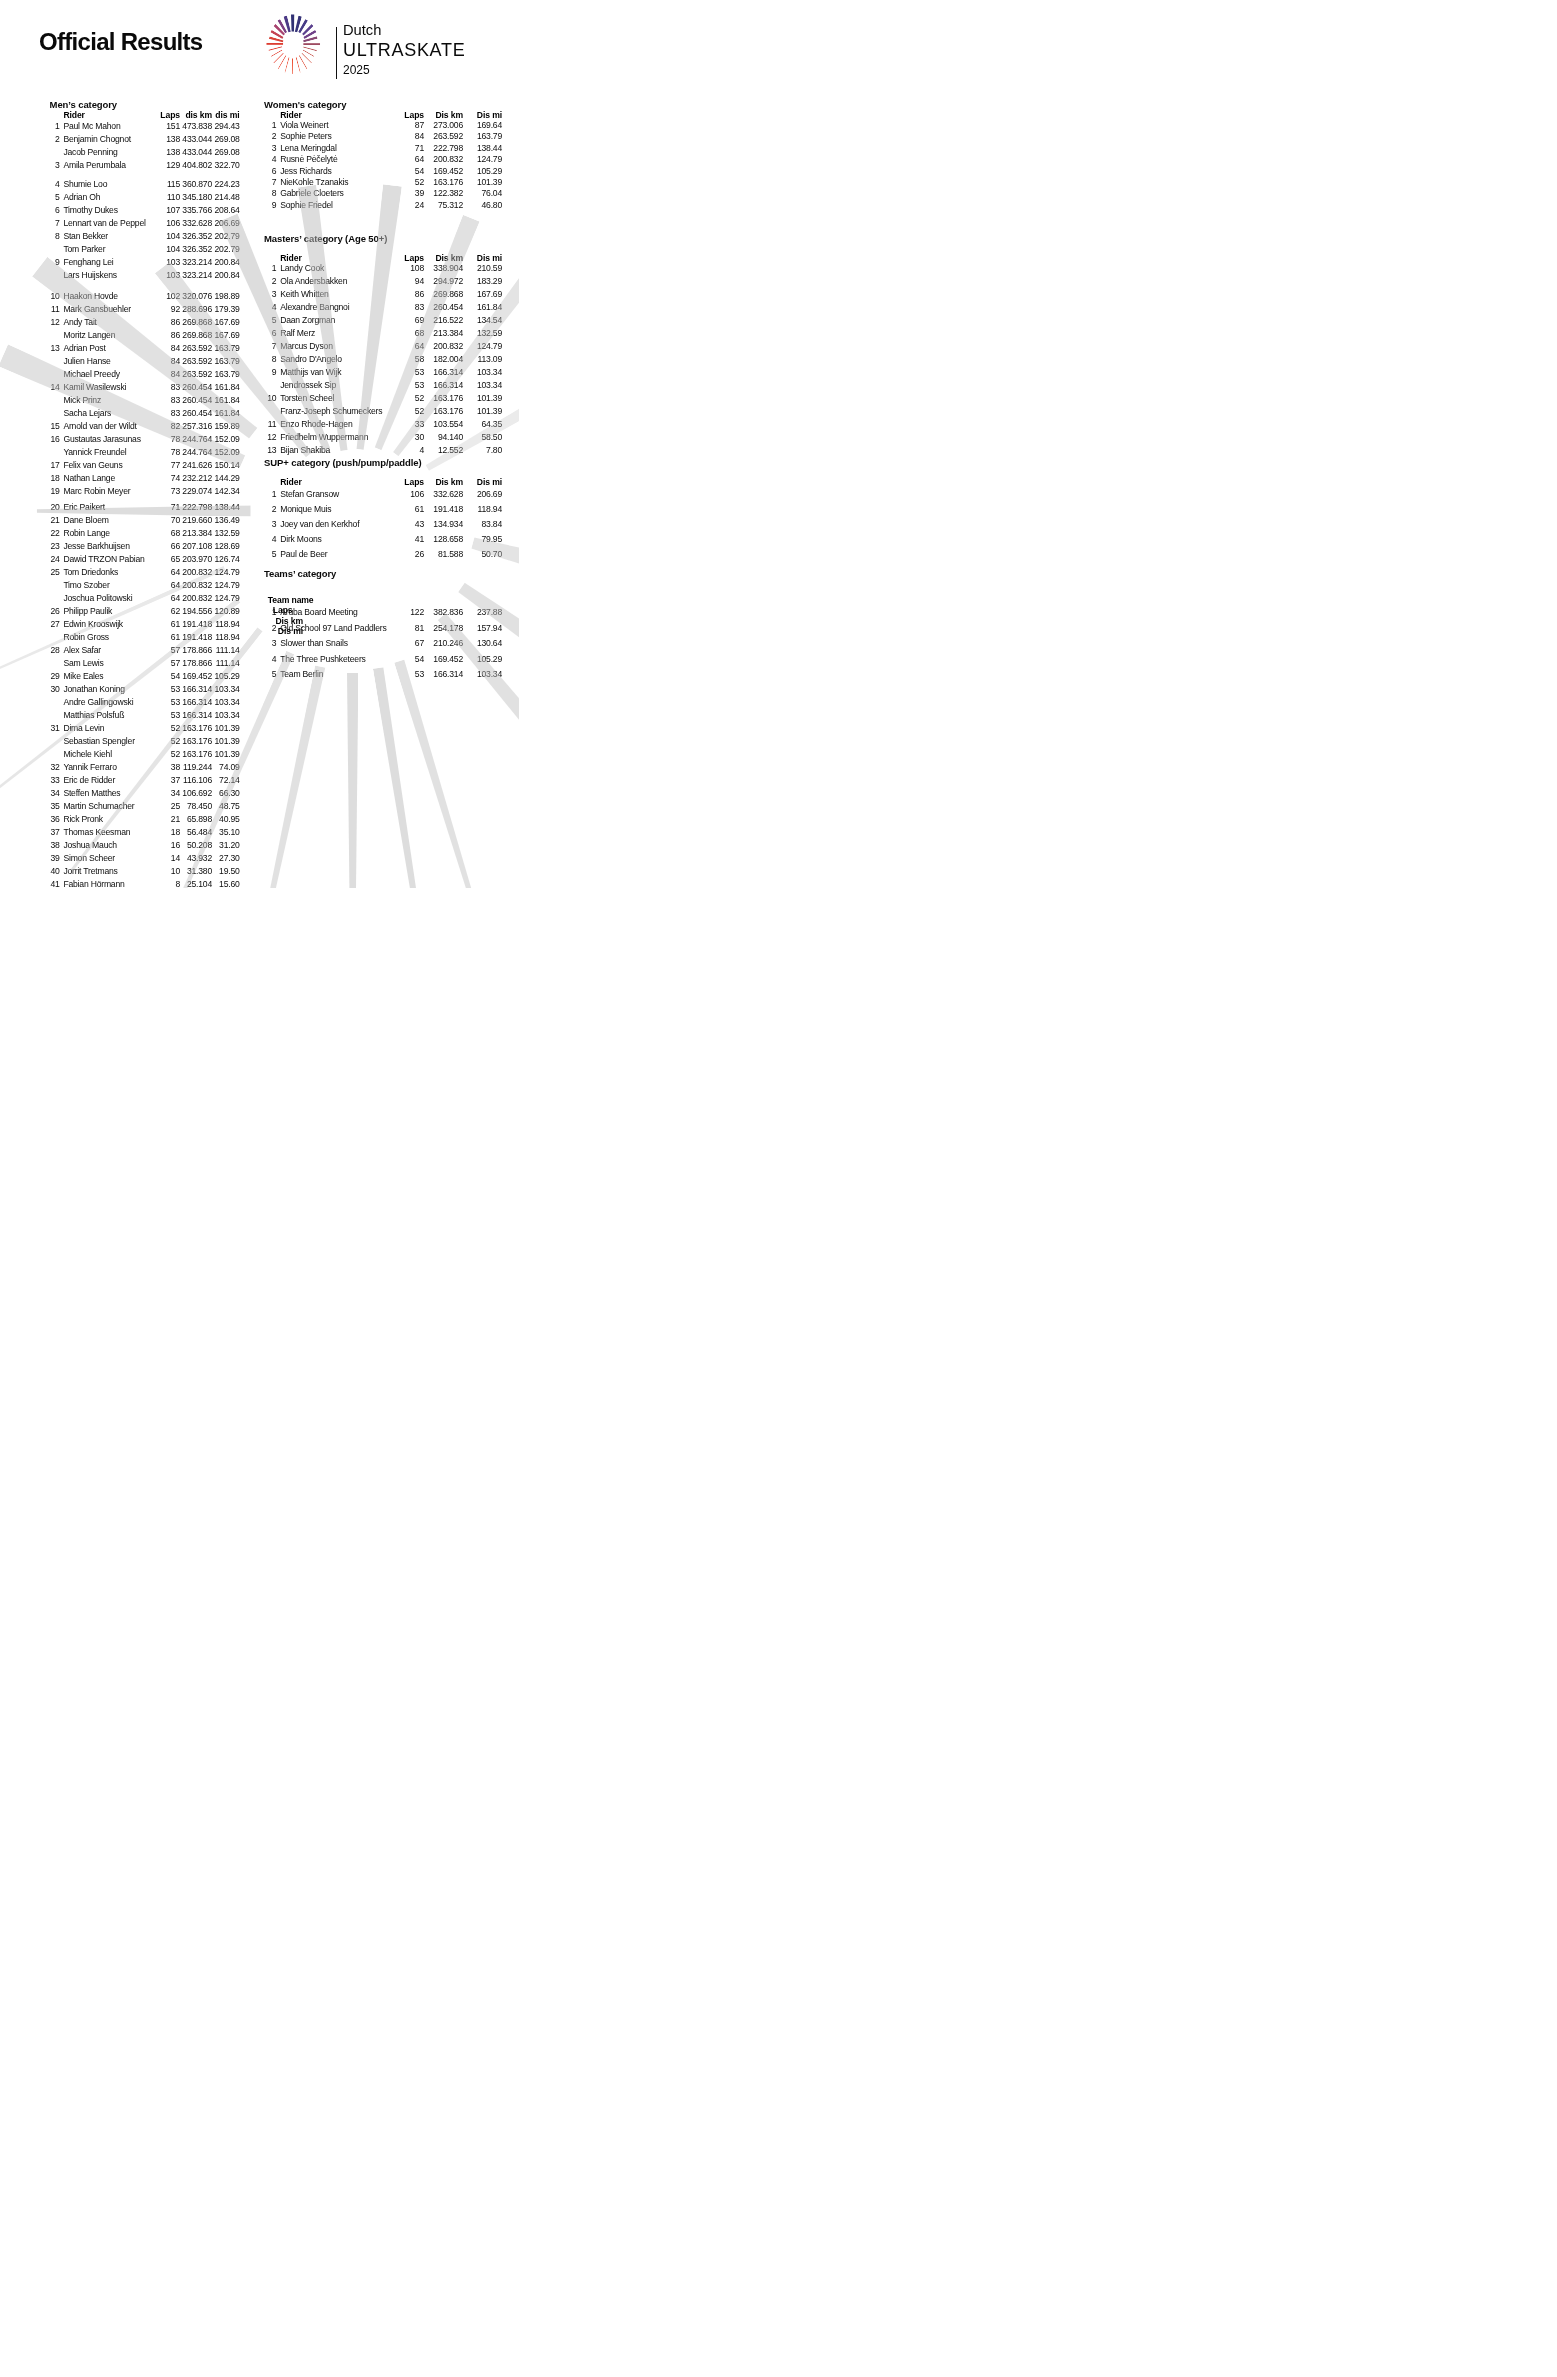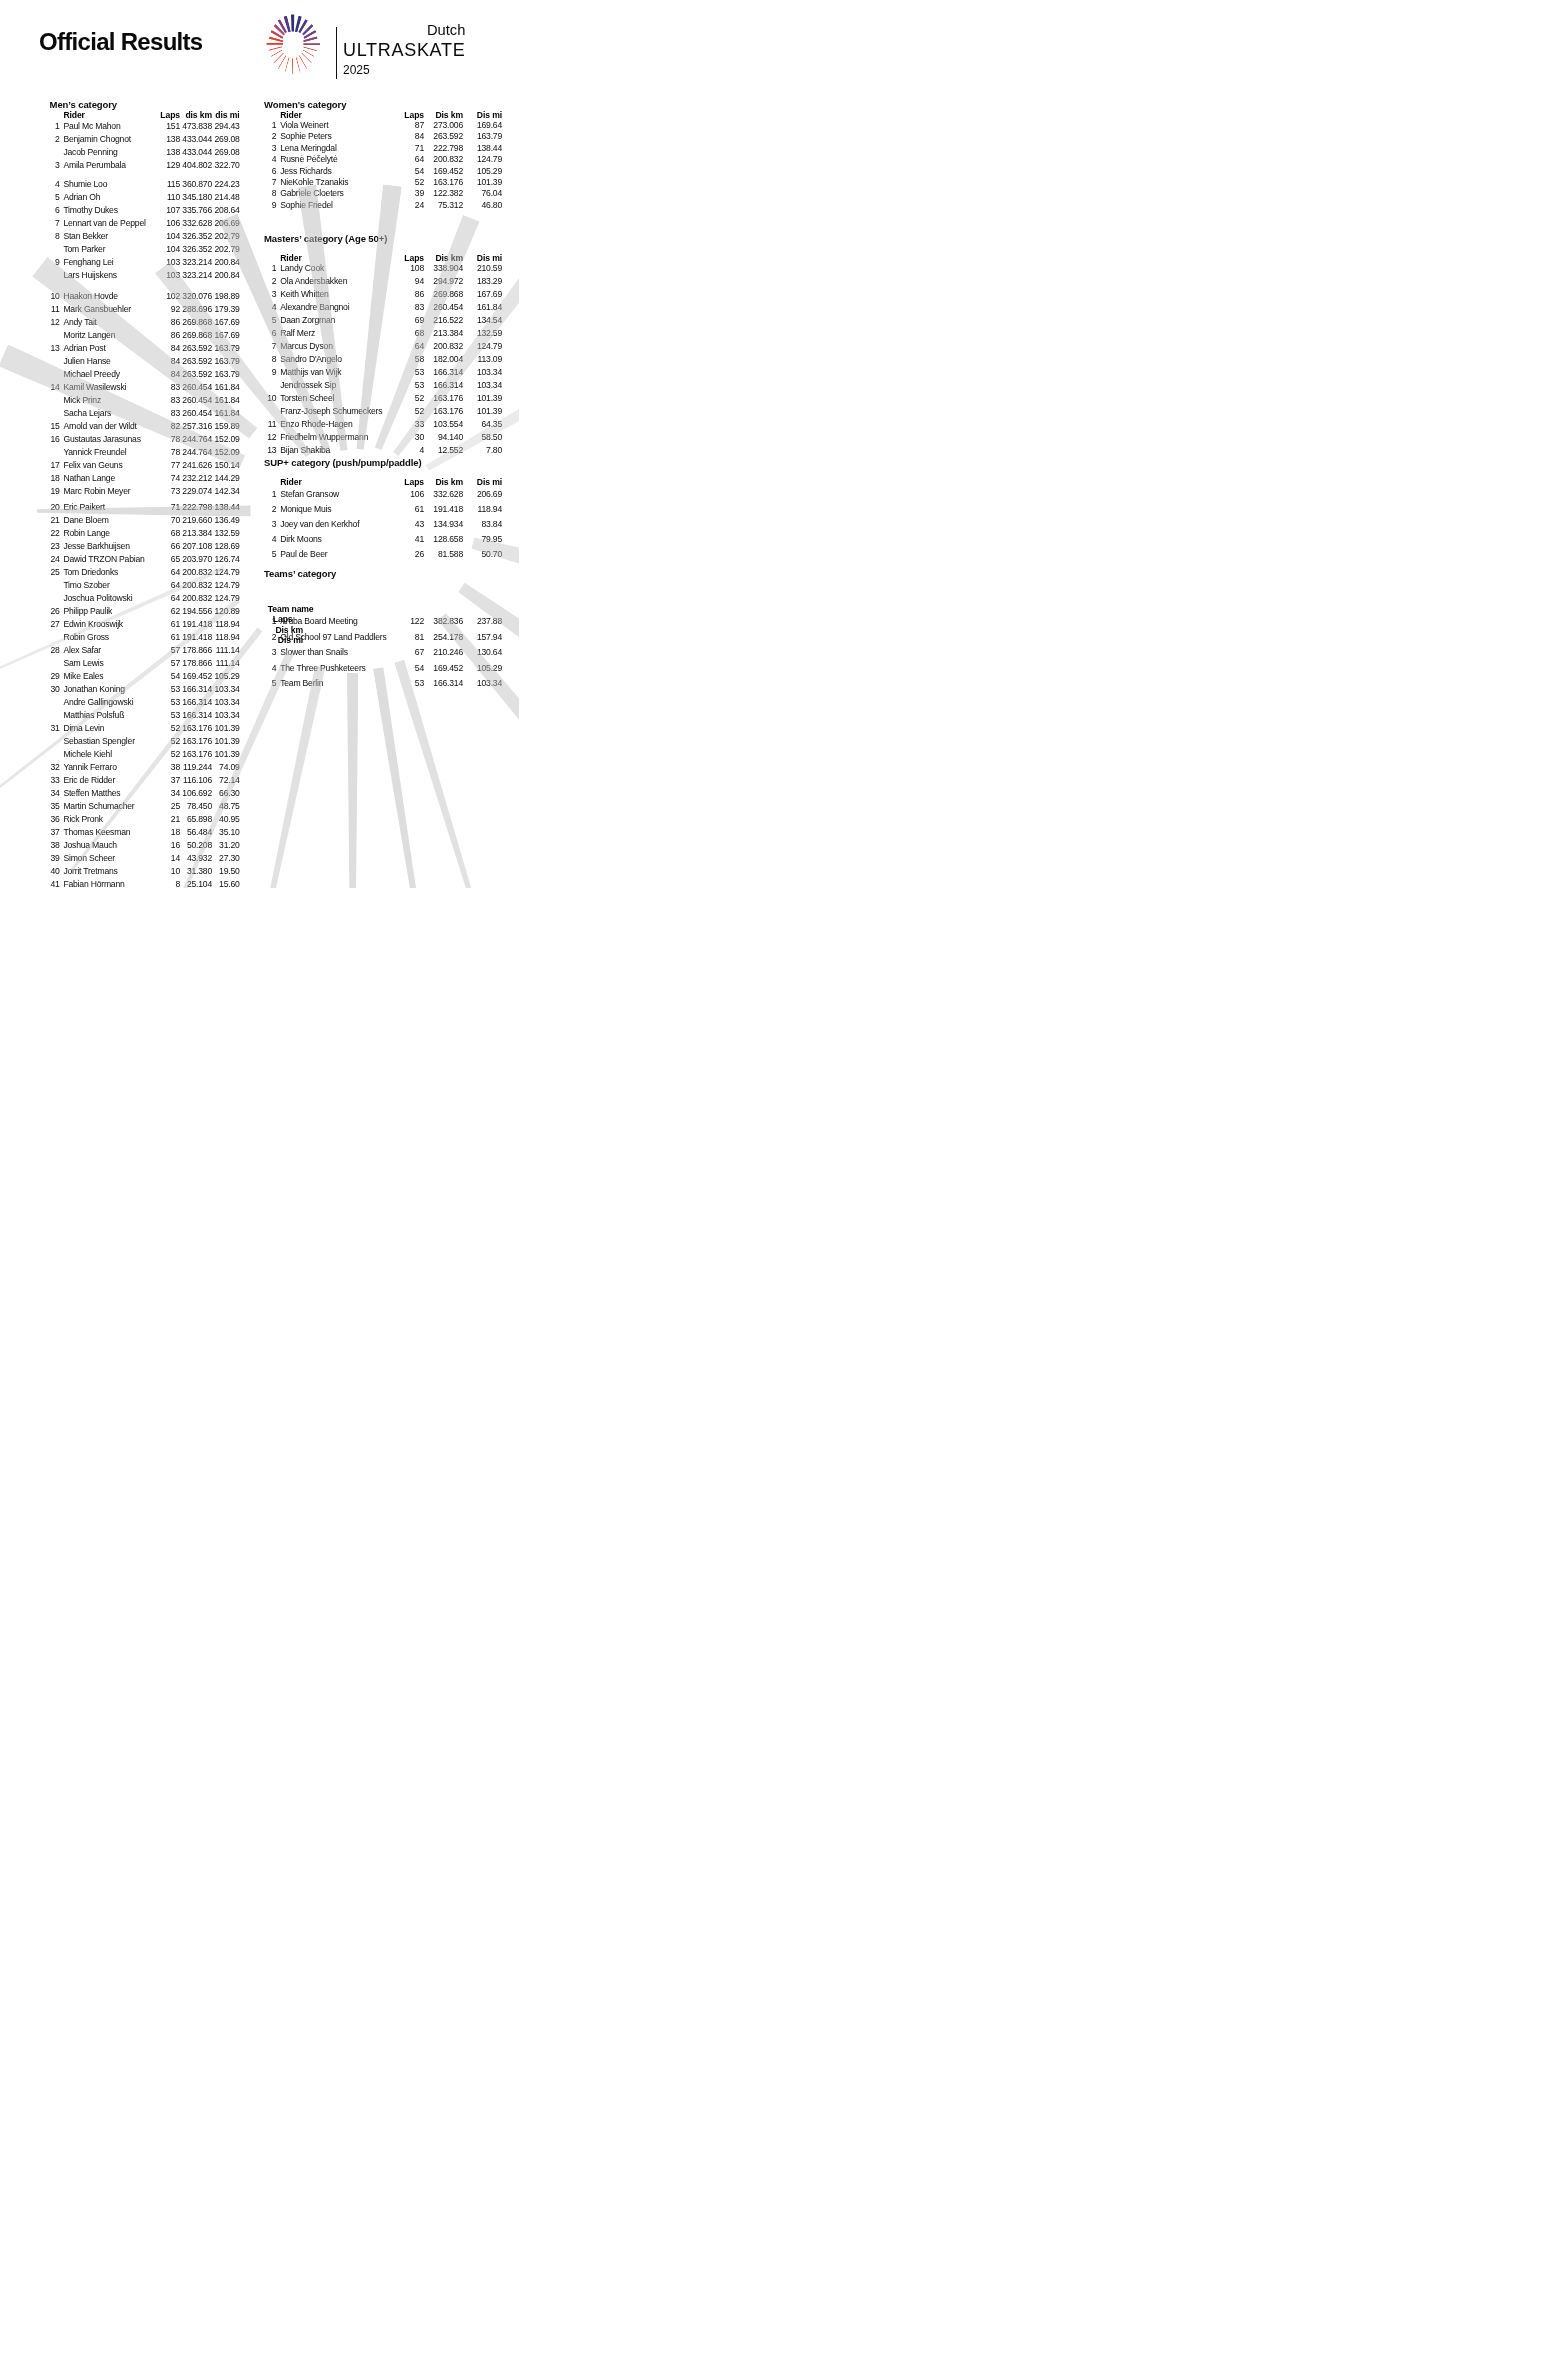--- a/index.html
+++ b/index.html
@@ -15,21 +15,21 @@
   .doc-title{
     position:absolute;left:39px;top:27.6px;
     font-size:24px;font-weight:700;letter-spacing:-0.7px;
     color:#0a0a0a;white-space:nowrap;z-index:2;
   }
   .logo{position:absolute;left:264px;top:14.3px;width:247px;height:76px;z-index:2;}
   .logo-mark{position:absolute;left:0;top:0;width:67px;height:67px;}
   .logo-mark .ray{position:absolute;}
   .logo-divider{position:absolute;left:72px;top:12.4px;width:1.2px;height:52px;background:#111;}
   .logo-text{position:absolute;left:79px;top:8.6px;white-space:nowrap;}
-  .logo-prefix{font-size:14.7px;color:#0a0a0a;font-weight:400;line-height:1.05;text-align:right;}
+  .logo-prefix{font-size:14.7px;color:#0a0a0a;font-weight:400;line-height:1.05;}
   .logo-name{font-size:18px;color:#0a0a0a;font-weight:400;letter-spacing:0.7px;line-height:1.05;margin-top:2.9px;}
   .logo-year{font-size:12px;color:#0a0a0a;font-weight:400;line-height:1.05;margin-top:4.3px;}
   
   .section{position:absolute;z-index:2;}
   .section h2{
     margin:0;font-size:9.5px;font-weight:700;line-height:9.5px;
     letter-spacing:-0.1px;color:#0a0a0a;white-space:nowrap;
   }
   .thead,.row{display:flex;white-space:nowrap;}
   .thead span{font-weight:700;}
@@ -56,21 +56,21 @@
   #sec-women{top:100px;}
   #sec-women h2{margin-bottom:1.9px;}
   #sec-women .row{height:11.4px;line-height:11.4px;}
   #sec-masters{top:234px;}
   #sec-masters h2{margin-bottom:10px;}
   #sec-masters .row{height:13px;line-height:13px;}
   #sec-sup{top:458px;}
   #sec-sup h2{margin-bottom:10.5px;}
   #sec-sup .row{height:15px;line-height:15px;}
   #sec-teams{top:569px;}
-  #sec-teams h2{margin-bottom:25px;}
+  #sec-teams h2{margin-bottom:16px;}
   #sec-teams .thead{height:10.5px;line-height:10.5px;flex-direction:column;}
   #sec-teams .row{height:15.5px;line-height:15.5px;}
   
   .watermark{position:absolute;inset:0;z-index:5;pointer-events:none;overflow:hidden;}
   .watermark .wray{position:absolute;}
 </style>
 </head>
 <body>
 
 <div class="page">

